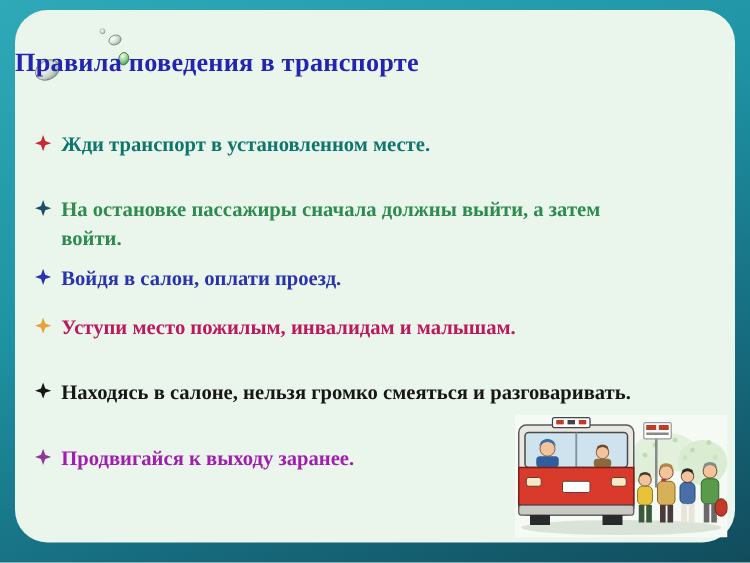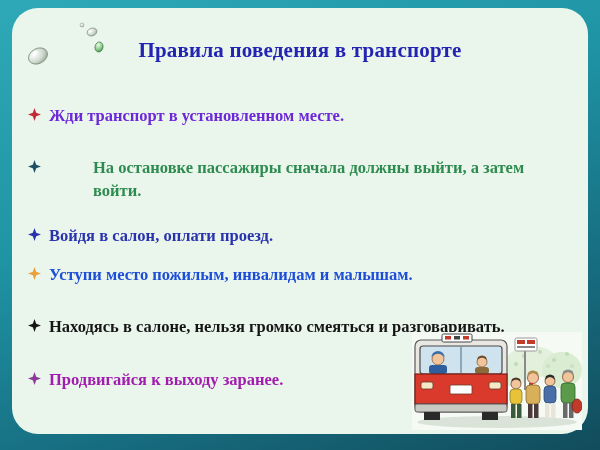--- a/index.html
+++ b/index.html
@@ -7,27 +7,27 @@
     width:600px;height:450px;position:relative;overflow:hidden;
     font-family:"Liberation Serif","DejaVu Serif",serif;
     background:linear-gradient(160deg,#2fa9b7 0%,#1e93a4 40%,#176f82 70%,#114c5c 100%);
   }
   .panel{
     position:absolute;left:12px;top:8px;width:576px;height:426px;
     background:#eaf6ec;border-radius:26px;
   }
   .drops{position:absolute;left:10px;top:8px;width:100px;height:58px;}
   .title{
-    position:absolute;left:0;top:30px;width:576px;text-align:center;
+    position:absolute;left:0;top:30px;width:576px;text-align:left;
     font-size:21px;font-weight:bold;letter-spacing:.2px;
   }
   .rules{position:absolute;left:16px;top:96px;width:552px;}
   .rule{display:flex;align-items:flex-start;line-height:23px;}
   .rule:nth-child(1){margin-bottom:29px;}
-  .rule:nth-child(2){margin-bottom:22px;gap:44px;}
+  .rule:nth-child(2){margin-bottom:9px;}
   .rule:nth-child(2) .rule-text{max-width:478px;}
   .rule:nth-child(3){margin-bottom:16px;}
   .rule:nth-child(4){margin-bottom:29px;}
   .rule:nth-child(5){margin-bottom:30px;}
   .rule-text{font-size:16.5px;font-weight:bold;}
   .star{
     flex:0 0 auto;width:13px;height:13px;margin:4px 8px 0 0;
     clip-path:polygon(50% 0,63% 37%,100% 50%,63% 63%,50% 100%,37% 63%,0 50%,37% 37%);
   }
   .illustration{position:absolute;right:6px;bottom:4px;}
@@ -55,36 +55,36 @@
     <circle cx="60" cy="9" r="2" fill="url(#gd)" stroke="#8a9a8a" stroke-width="0.5"></circle>
     <ellipse cx="70" cy="16" rx="5" ry="3.8" transform="rotate(-20 70 16)" fill="url(#gd)" stroke="#7c8c7c" stroke-width="0.7"></ellipse>
     <ellipse cx="77" cy="31" rx="4" ry="5" transform="rotate(12 77 31)" fill="url(#ggr)" stroke="#3a7a3a" stroke-width="0.7"></ellipse>
   </svg>
 
   <div class="title" style="color: rgb(35, 35, 180);">Правила поведения в транспорте</div>
 
   <div class="rules">
     <div class="rule">
       <span class="star" style="background: rgb(198, 42, 53);"></span>
-      <span class="rule-text" style="color: #6d28d9;">Жди транспорт в установленном месте.</span>
+      <span class="rule-text" style="color: #0f766e;">Жди транспорт в установленном месте.</span>
     </div>
 
     <div class="rule">
       <span class="star" style="background: rgb(29, 80, 104);"></span>
       <span class="rule-text" style="color: rgb(46, 139, 79);">На остановке пассажиры сначала должны выйти, а затем войти.</span>
     </div>
 
     <div class="rule">
       <span class="star" style="background: rgb(42, 51, 174);"></span>
       <span class="rule-text" style="color: rgb(42, 51, 174);">Войдя в салон, оплати проезд.</span>
     </div>
 
     <div class="rule">
       <span class="star" style="background: rgb(232, 162, 60);"></span>
-      <span class="rule-text" style="color: #1d4ed8;">Уступи место пожилым, инвалидам и малышам.</span>
+      <span class="rule-text" style="color: #be185d;">Уступи место пожилым, инвалидам и малышам.</span>
     </div>
 
     <div class="rule">
       <span class="star" style="background: rgb(22, 22, 22);"></span>
       <span class="rule-text" style="color: rgb(22, 22, 22);">Находясь в салоне, нельзя громко смеяться и разговаривать.</span>
     </div>
 
     <div class="rule">
       <span class="star" style="background: rgb(140, 58, 154);"></span>
       <span class="rule-text" style="color: #a21caf;">Продвигайся к выходу заранее.</span>

